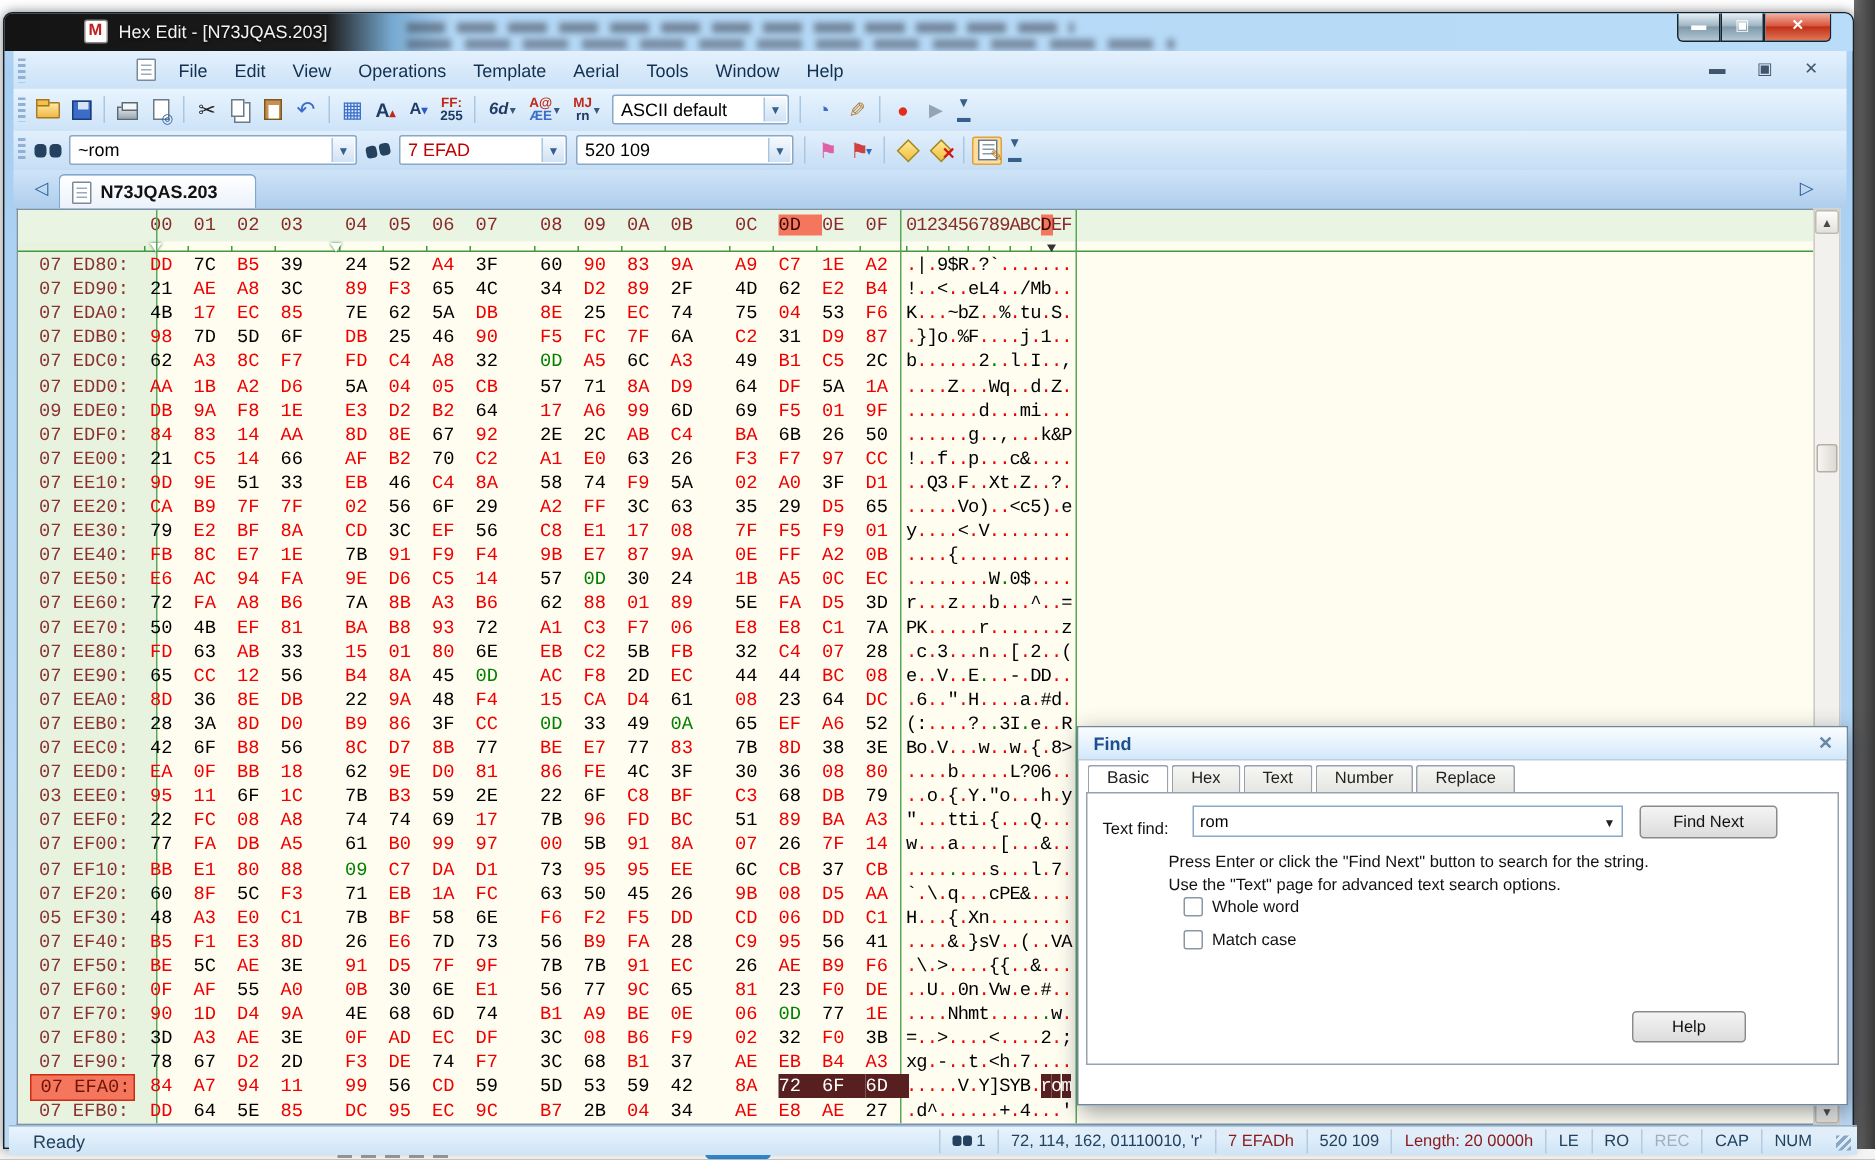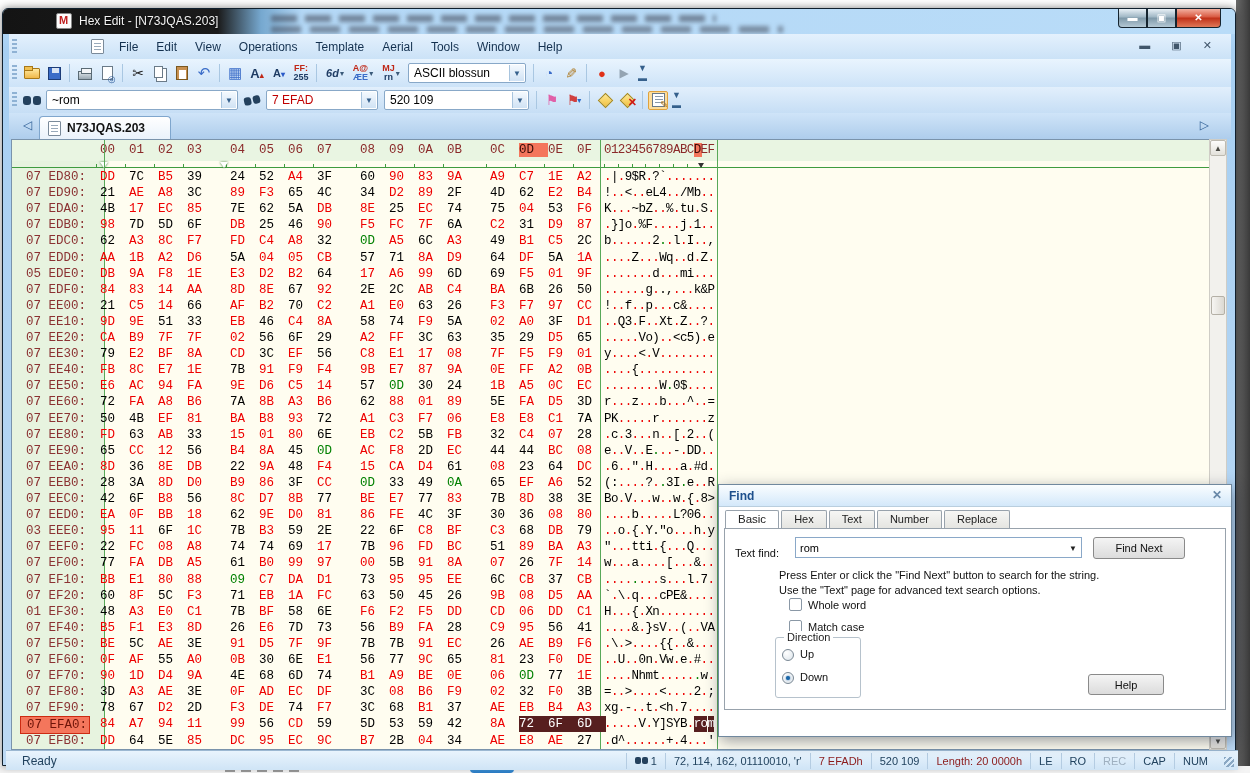--- a/index.html
+++ b/index.html
@@ -234,21 +234,21 @@
         </div>
       <div class="tico" style="width:26px">
           <span class="ico-txt"><span class="glyph-red">A@</span><br><span class="glyph-blue">ÆE</span></span>
           <span class="dd">▾</span>
         </div>
       <div class="tico" style="width:26px">
           <span class="ico-txt"><span class="glyph-red">MJ</span><br><span class="glyph-dark">rn</span></span>
           <span class="dd">▾</span>
         </div>
       <div class="combo" style="width:118px">
-        <span>ASCII blossun</span>
+        <span>ASCII default</span>
         <span class="arrow">▼</span>
       </div>
       <div class="tsep"></div>
       <div class="tico">
           <span class="glyph-blue" style="font-size:14px">◔</span>
         </div>
       <div class="tico">
           <span style="font-size:14px;color:#b08030;transform:rotate(90deg);display:inline-block">✎</span>
         </div>
       <div class="tsep"></div>
@@ -586,21 +586,21 @@
             <div class="byte k" style="left: 478px;">64</div>
             <div class="ach k" style="left: 674.8px;">d</div>
             <div class="byte r" style="left: 507px;">DF</div>
             <div class="ach r" style="left: 681.7px;">.</div>
             <div class="byte k" style="left: 536px;">5A</div>
             <div class="ach k" style="left: 688.6px;">Z</div>
             <div class="byte r" style="left: 565px;">1A</div>
             <div class="ach r" style="left: 695.5px;">.</div>
           </div>
           <div class="hrow" style="top: 96.6px;">
-            <div class="addr">05 EDE0:</div>
+            <div class="addr">09 EDE0:</div>
             <div class="byte r" style="left: 88px;">DB</div>
             <div class="ach r" style="left: 592px;">.</div>
             <div class="byte r" style="left: 117px;">9A</div>
             <div class="ach r" style="left: 598.9px;">.</div>
             <div class="byte r" style="left: 146px;">F8</div>
             <div class="ach r" style="left: 605.8px;">.</div>
             <div class="byte r" style="left: 175px;">1E</div>
             <div class="ach r" style="left: 612.7px;">.</div>
             <div class="byte r" style="left: 218px;">E3</div>
             <div class="ach r" style="left: 619.6px;">.</div>
@@ -1321,21 +1321,21 @@
             <div class="byte r" style="left: 478px;">9B</div>
             <div class="ach r" style="left: 674.8px;">.</div>
             <div class="byte r" style="left: 507px;">08</div>
             <div class="ach r" style="left: 681.7px;">.</div>
             <div class="byte r" style="left: 536px;">D5</div>
             <div class="ach r" style="left: 688.6px;">.</div>
             <div class="byte r" style="left: 565px;">AA</div>
             <div class="ach r" style="left: 695.5px;">.</div>
           </div>
           <div class="hrow" style="top: 434.7px;">
-            <div class="addr">01 EF30:</div>
+            <div class="addr">05 EF30:</div>
             <div class="byte k" style="left: 88px;">48</div>
             <div class="ach k" style="left: 592px;">H</div>
             <div class="byte r" style="left: 117px;">A3</div>
             <div class="ach r" style="left: 598.9px;">.</div>
             <div class="byte r" style="left: 146px;">E0</div>
             <div class="ach r" style="left: 605.8px;">.</div>
             <div class="byte r" style="left: 175px;">C1</div>
             <div class="ach r" style="left: 612.7px;">.</div>
             <div class="byte k" style="left: 218px;">7B</div>
             <div class="ach k" style="left: 619.6px;">{</div>
@@ -1687,23 +1687,16 @@
       <span class="v">rom</span>
       <span class="da">▼</span>
     </div>
     <div class="fbtn" style="left:374px;top:52px;width:92px">Find Next</div>
     <div class="flabel" style="left:60px;top:84px">Press Enter or click the "Find Next" button to search for the string.</div>
     <div class="flabel" style="left:60px;top:99px">Use the "Text" page for advanced text search options.</div>
     <div class="chk" style="left:70px;top:113px"></div>
     <div class="flabel" style="left:89px;top:114px">Whole word</div>
     <div class="chk" style="left:70px;top:135px"></div>
     <div class="flabel" style="left:89px;top:136px">Match case</div>
-    <div class="group" style="left:56px;top:152px;width:86px;height:61px">
-      <span class="glab">Direction</span>
-      <div id="dir-opts" style="padding-top:6px">
-          <div class="radio-row"><div class="rb"></div><div class="rlab" style="display: inline;">Up</div></div>
-          <div class="radio-row"><div class="rb on"></div><div class="rlab" style="display: inline;">Down</div></div>
-        </div>
-    </div>
     <div class="fbtn" style="left:369px;top:189px;width:76px;height:21px">Help</div>
   </div>
 
 </div>
 
 </body></html>

